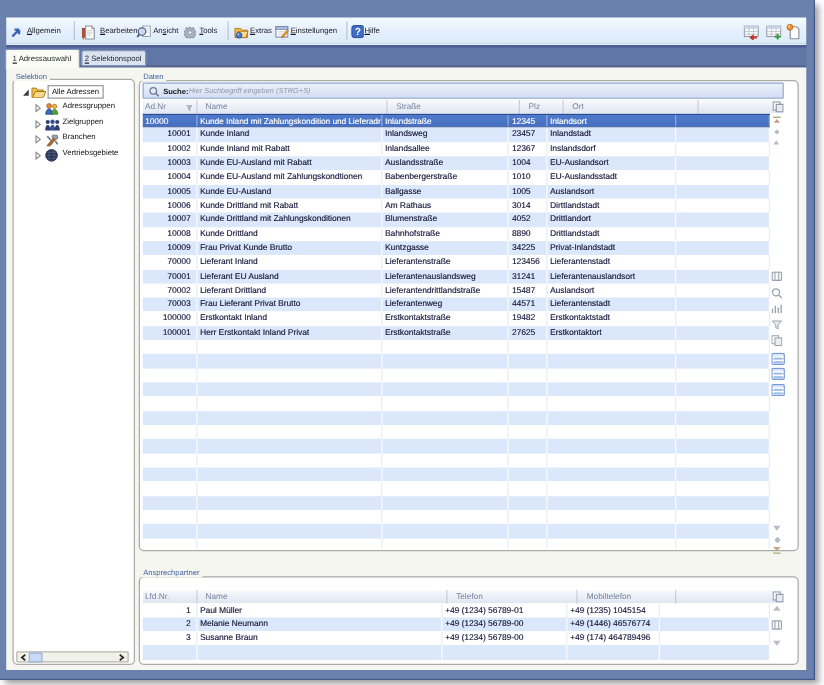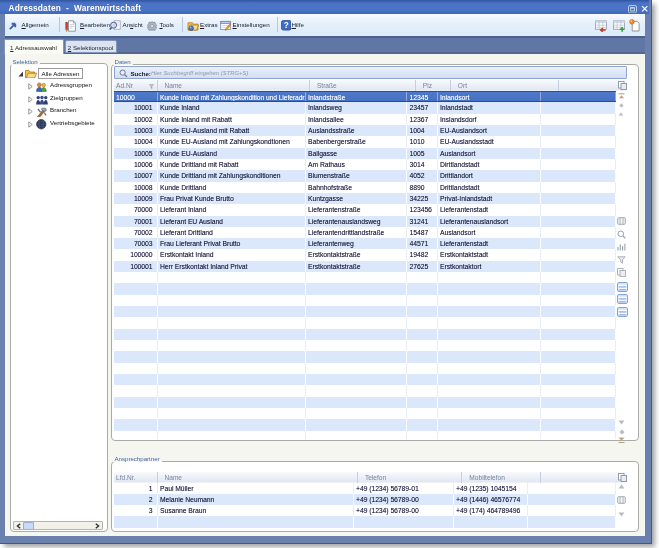--- a/index.html
+++ b/index.html
@@ -40,31 +40,20 @@
 .white{background:#fff;}
 .sel{background:linear-gradient(180deg,#4f79cb 0%,#4a74c4 60%,#4470c2 100%);
  border-top:1px solid #2a4b95;border-bottom:1px solid #2a4b95;}
 .sel .c{color:#fff;text-shadow:0.3px 0 0 rgba(255,255,255,0.5);border-right:1px solid rgba(255,255,255,.38);}
 .white .c{border-right:1px solid #e9edf5;}
 .num{text-align:right;padding:0 4px 0 0;}
 .tree{font-size:6.2px;color:#101014;white-space:nowrap;}
 svg{display:block;}
 </style></head><body>
 <div class="win">
- <div class="tbar">
-  <span class="t">Adressdaten&nbsp; - &nbsp;Warenwirtschaft</span>
-  <svg class="abs" style="left:627.5px;top:4.5px" width="9" height="8.5" viewBox="0 0 9 8.5">
-    <rect x="0.5" y="0.5" width="8" height="7.5" rx="1.6" fill="none" stroke="#becdee" stroke-width="1"></rect>
-    <rect x="2.7" y="2.6" width="3.7" height="3.4" fill="none" stroke="#ccd9f2" stroke-width="0.9"></rect>
-    <path d="M2.7 3 L6.4 3" stroke="#ccd9f2" stroke-width="1.1"></path>
-  </svg>
-  <svg class="abs" style="left:640.5px;top:4.5px" width="7.5" height="7.5" viewBox="0 0 8 8">
-    <path d="M1.2 1.2 L6.8 6.8 M6.8 1.2 L1.2 6.8" stroke="#f0f5fd" stroke-width="1.5"></path>
-  </svg>
- </div>
 
  <div class="menubar">
   <svg class="abs" style="left:3.5px;top:7px" width="10" height="10" viewBox="0 0 11 11">
     <path d="M2 9 L8 3 M8 3 L4 3 M8 3 L8 7" stroke="#3a62b4" stroke-width="2" fill="none"></path>
   </svg>
   <span class="mi" style="left:17px"><u>A</u>llgemein</span>
   <span class="msep" style="left:54px"></span>
   <svg class="abs" style="left:60.5px;top:6px" width="11" height="12" viewBox="0 0 11 12">
     <path d="M3.5 0.8 L8.5 0.8 L10.4 3 L10.4 11.2 L3.5 11.2 Z" fill="#fdfdfd" stroke="#8a8f9a" stroke-width="0.9"></path>
     <path d="M8.5 0.8 L8.5 3 L10.4 3" fill="#dfe3ea" stroke="#8a8f9a" stroke-width="0.7"></path>

